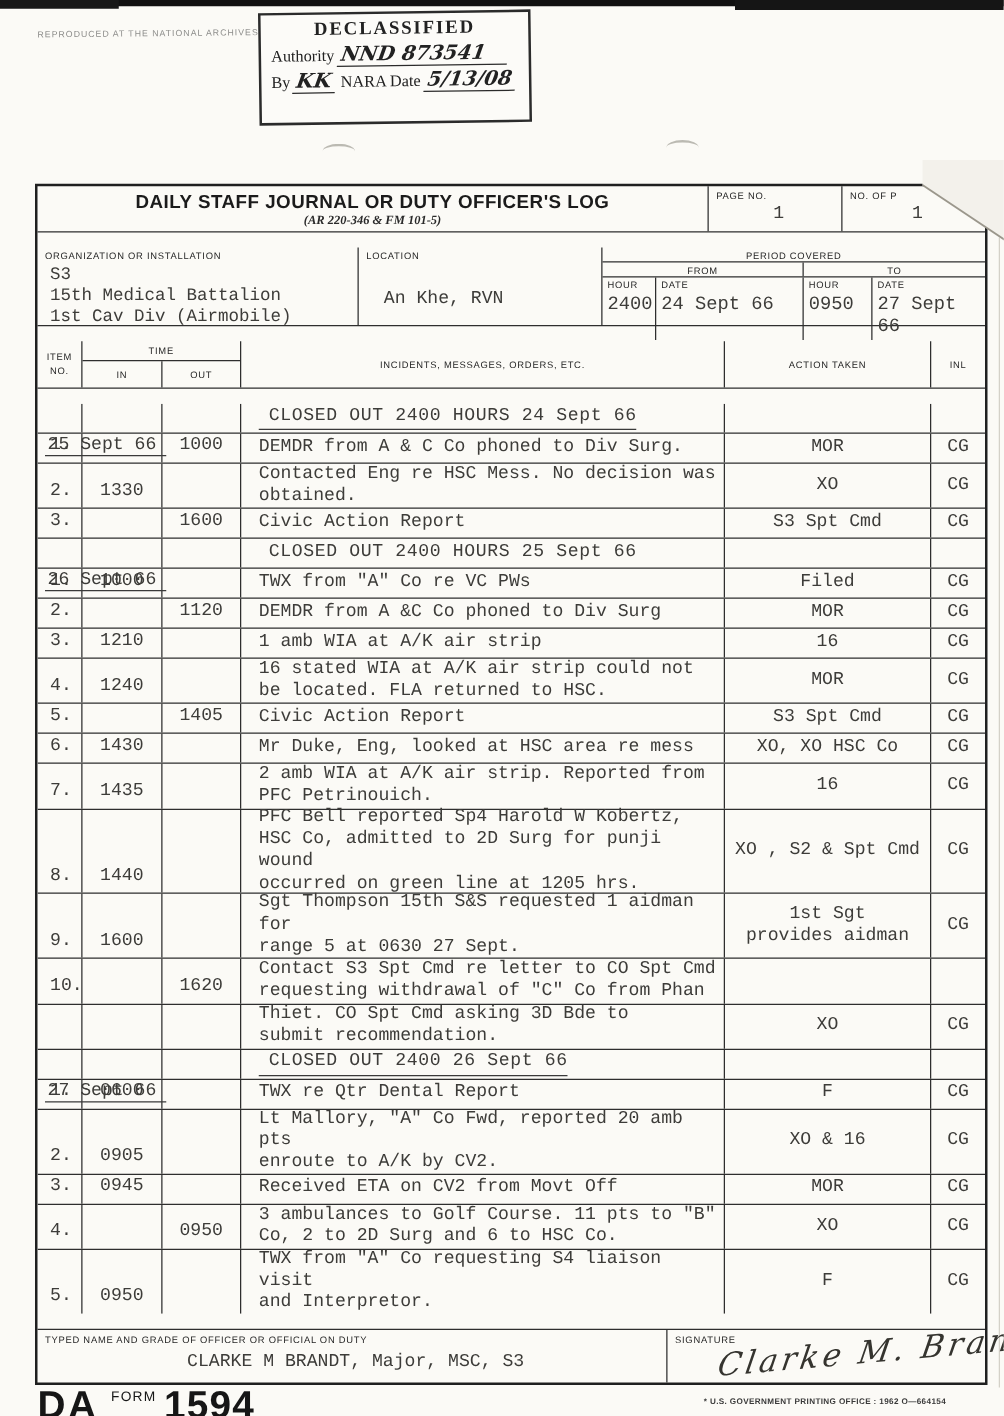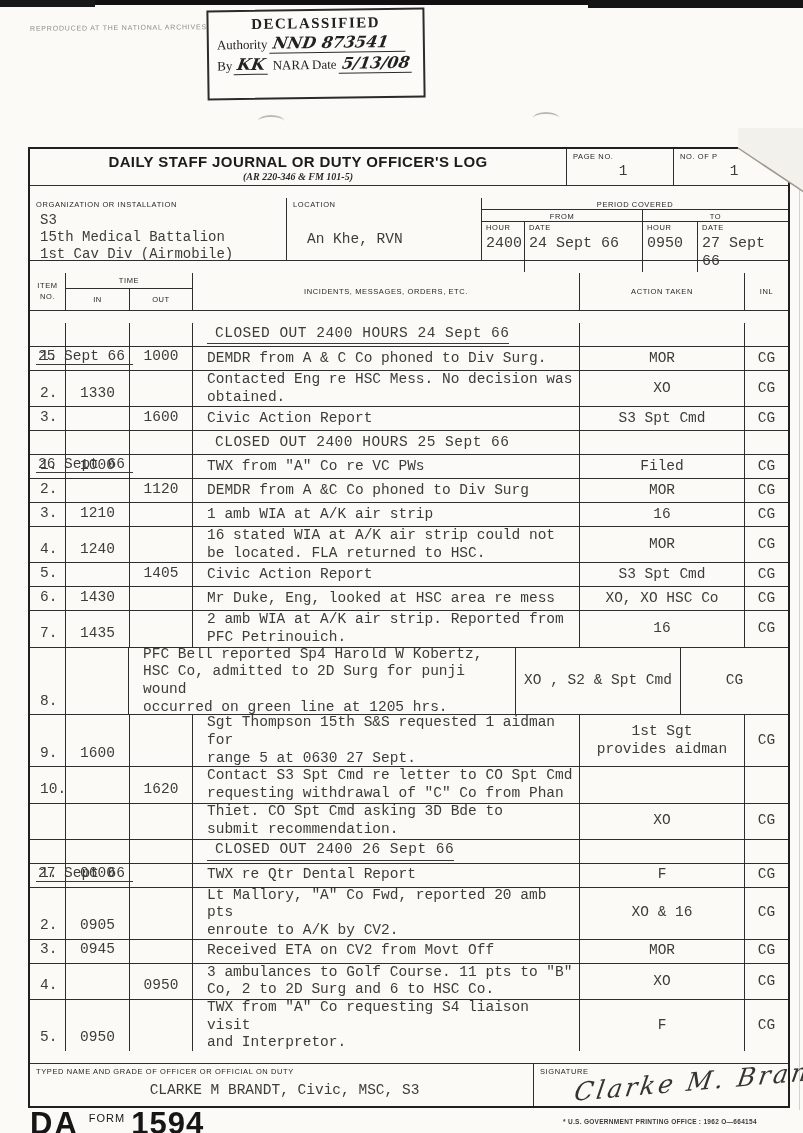--- a/index.html
+++ b/index.html
@@ -408,20 +408,23 @@
           <span class="tw">16</span>
         </div>
         <div class="cell w-inl c-inl">
           <span class="tw">CG</span>
         </div>
       </div>
       <div class="trow">
         <div class="cell br w-item c-item">
           <span class="tw">8.</span>
         </div>
+        <div class="cell br w-in c-time">
+          <span class="tw">1440</span>
+        </div>
         <div class="cell br w-out c-time"></div>
         <div class="cell br w-inc c-inc">
           <span class="tw">PFC Bell reported Sp4 Harold W Kobertz,
 HSC Co, admitted to 2D Surg for punji wound
  occurred on green line at 1205 hrs.</span>
         </div>
         <div class="cell br w-act c-act">
           <span class="tw">XO , S2 &amp; Spt Cmd</span>
         </div>
         <div class="cell w-inl c-inl">
@@ -580,21 +583,21 @@
         </div>
         <div class="cell w-inl c-inl">
           <span class="tw">CG</span>
         </div>
       </div>
     </div>
 
   <div class="tfoot">
     <div class="cell typed-cell br">
       <div class="lbl">TYPED NAME AND GRADE OF OFFICER OR OFFICIAL ON DUTY</div>
-      <div class="tw typed-val">CLARKE M BRANDT, Civic, MSC, S3</div>
+      <div class="tw typed-val">CLARKE M BRANDT, Major, MSC, S3</div>
     </div>
     <div class="cell sig-cell">
       <div class="lbl">SIGNATURE</div>
       <div class="signature">Clarke M. Brandt</div>
     </div>
   </div>
 </div>
 
 <svg class="abs corner-svg" width="85" height="72">
   <polygon points="16,20 85,66 85,0 16,0" fill="#f3f1eb"></polygon>

